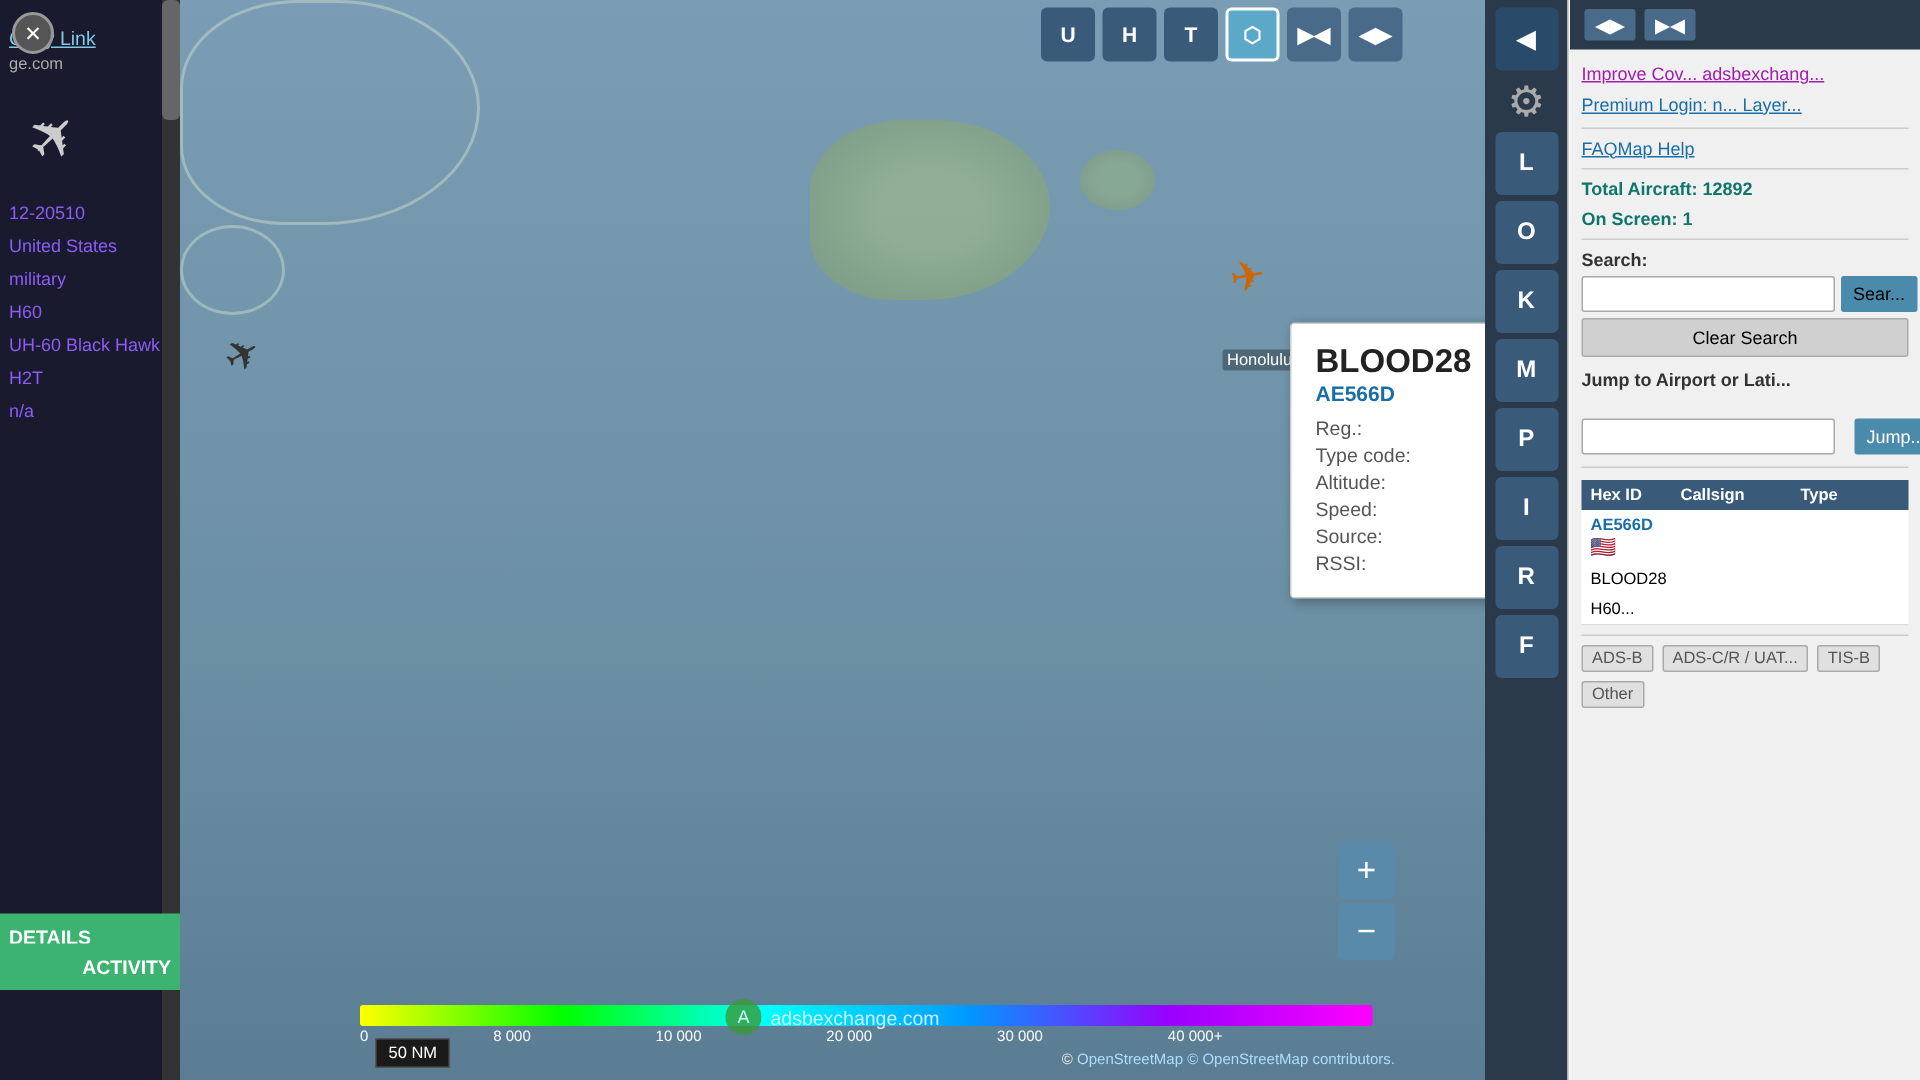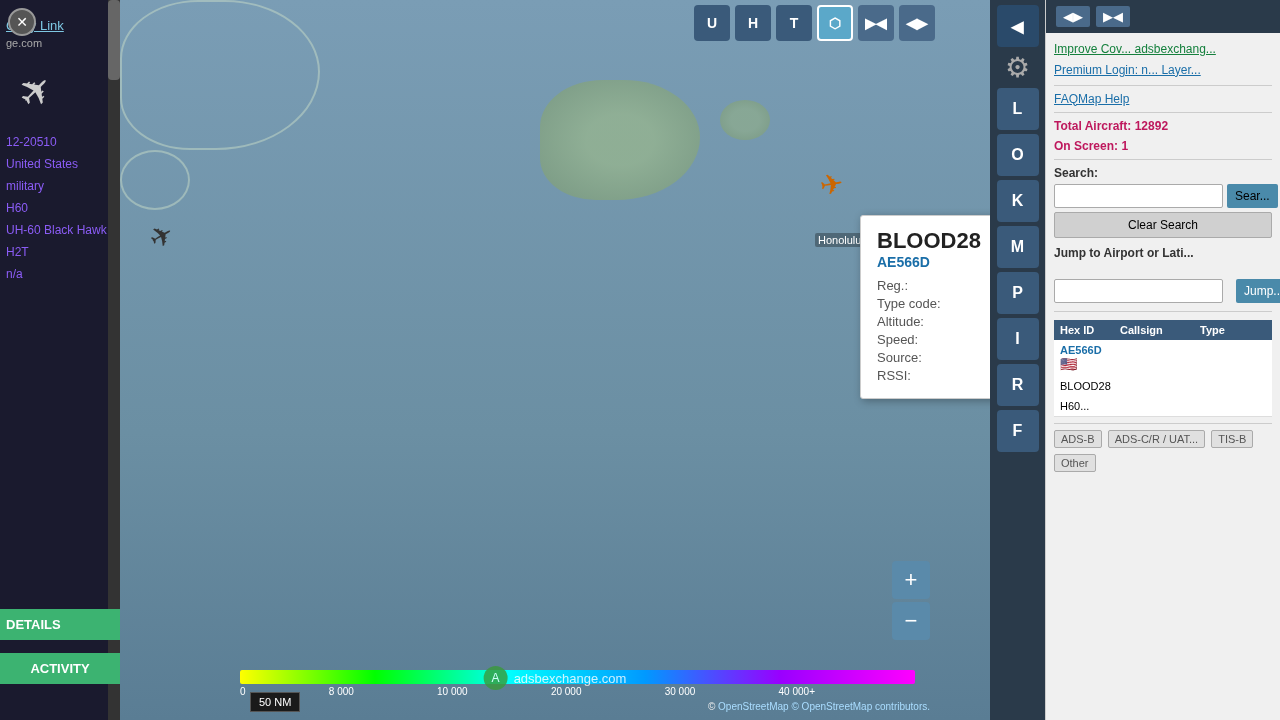--- a/index.html
+++ b/index.html
@@ -75,31 +75,31 @@
       color: white;
       padding: 8px 6px;
       font-size: 13px;
       font-weight: bold;
       cursor: pointer;
       border: none;
       text-align: left;
     }
     #activity-btn {
       position: absolute;
-      bottom: 36px;
+      bottom: 60px;
       left: 0;
       width: 100%;
       background: #3cb371;
       color: white;
       padding: 8px 6px;
       font-size: 13px;
       font-weight: bold;
       cursor: pointer;
       border: none;
-      text-align: center;
+      text-align: right;
     }
     #scroll-bar-left {
       position: absolute;
       right: 0;
       top: 0;
       width: 12px;
       height: 100%;
       background: #333;
     }
     #scroll-thumb-left {
@@ -396,21 +396,21 @@
       border: none;
       color: white;
       padding: 3px 7px;
       cursor: pointer;
       font-size: 13px;
       border-radius: 2px;
     }
     #right-panel-content { padding: 8px; }
     .improve-cov {
       font-size: 12px;
-      color: #15803d;
+      color: #a21caf;
       text-decoration: underline;
       cursor: pointer;
       line-height: 1.4;
     }
     .premium-login {
       font-size: 12px;
       color: #1a6ea8;
       text-decoration: underline;
       cursor: pointer;
       line-height: 1.4;
@@ -423,21 +423,21 @@
       font-size: 12px;
     }
     .links-row a {
       color: #1a6ea8;
       text-decoration: underline;
       cursor: pointer;
     }
     .stats-row {
       margin: 6px 0;
       font-size: 12px;
-      color: #be185d;
+      color: #0f766e;
     }
     .stats-row span { font-weight: bold; }
     .tab-buttons {
       display: flex;
       gap: 4px;
       margin: 6px 0;
     }
     .tab-btn {
       padding: 5px 12px;
       border: 1px solid #aaa;

